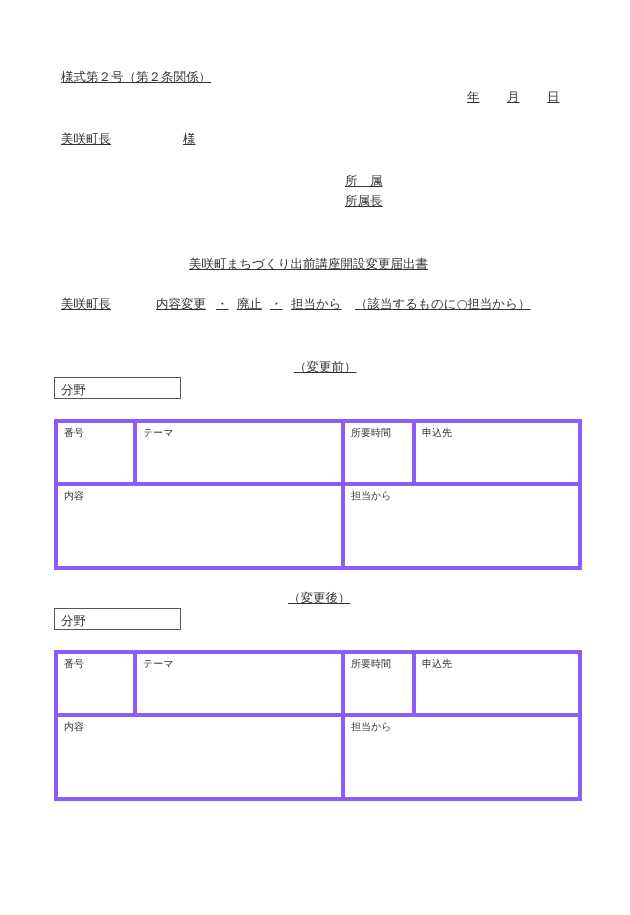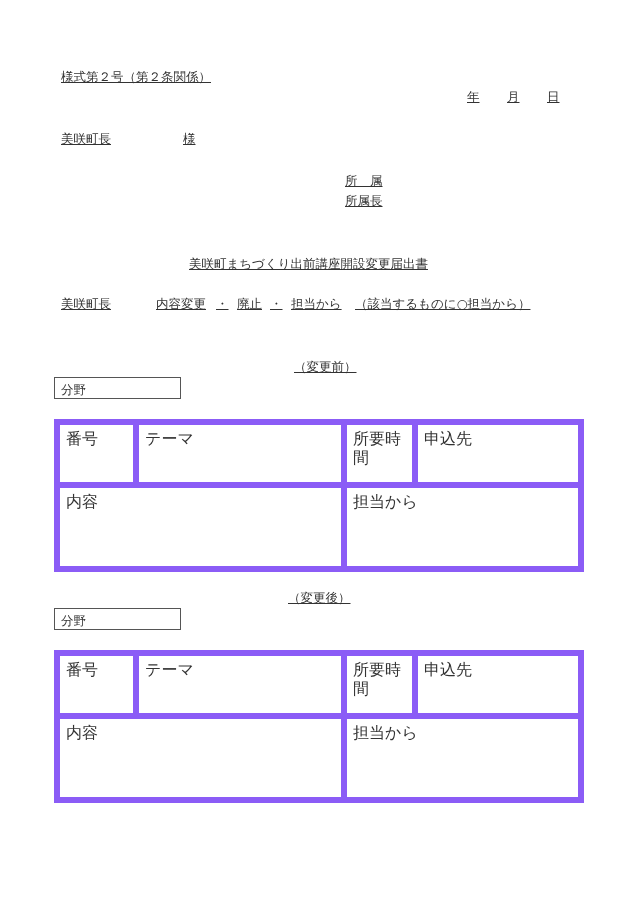--- a/index.html
+++ b/index.html
@@ -9,22 +9,22 @@
   }
   .abs { position:absolute; white-space:nowrap; line-height:1;text-decoration:underline; }
   .field-box {
     position:absolute; border:1px solid #555; box-sizing:border-box;
   }
   .field-box span { position:absolute; left:6px; top:4px; }
   table.form {
     position:absolute; left:54px; width:524px; border-collapse:collapse; table-layout:fixed;
   }
   table.form td {
-    border:6px solid #8b5cf6; vertical-align:top; padding:4px 6px; box-sizing:border-box;
-    font-size:16px; line-height:1.2;
+    border:4px solid #8b5cf6; vertical-align:top; padding:4px 6px; box-sizing:border-box;
+    font-size:10px; line-height:1.2;
   }
   .r1 td { height:63px; }
   .r2 td { height:84px; }
 </style>
 </head>
 <body>
 
 <div class="abs" style="left:61px;top:71px;">様式第２号（第２条関係）</div>
 
 <div>

